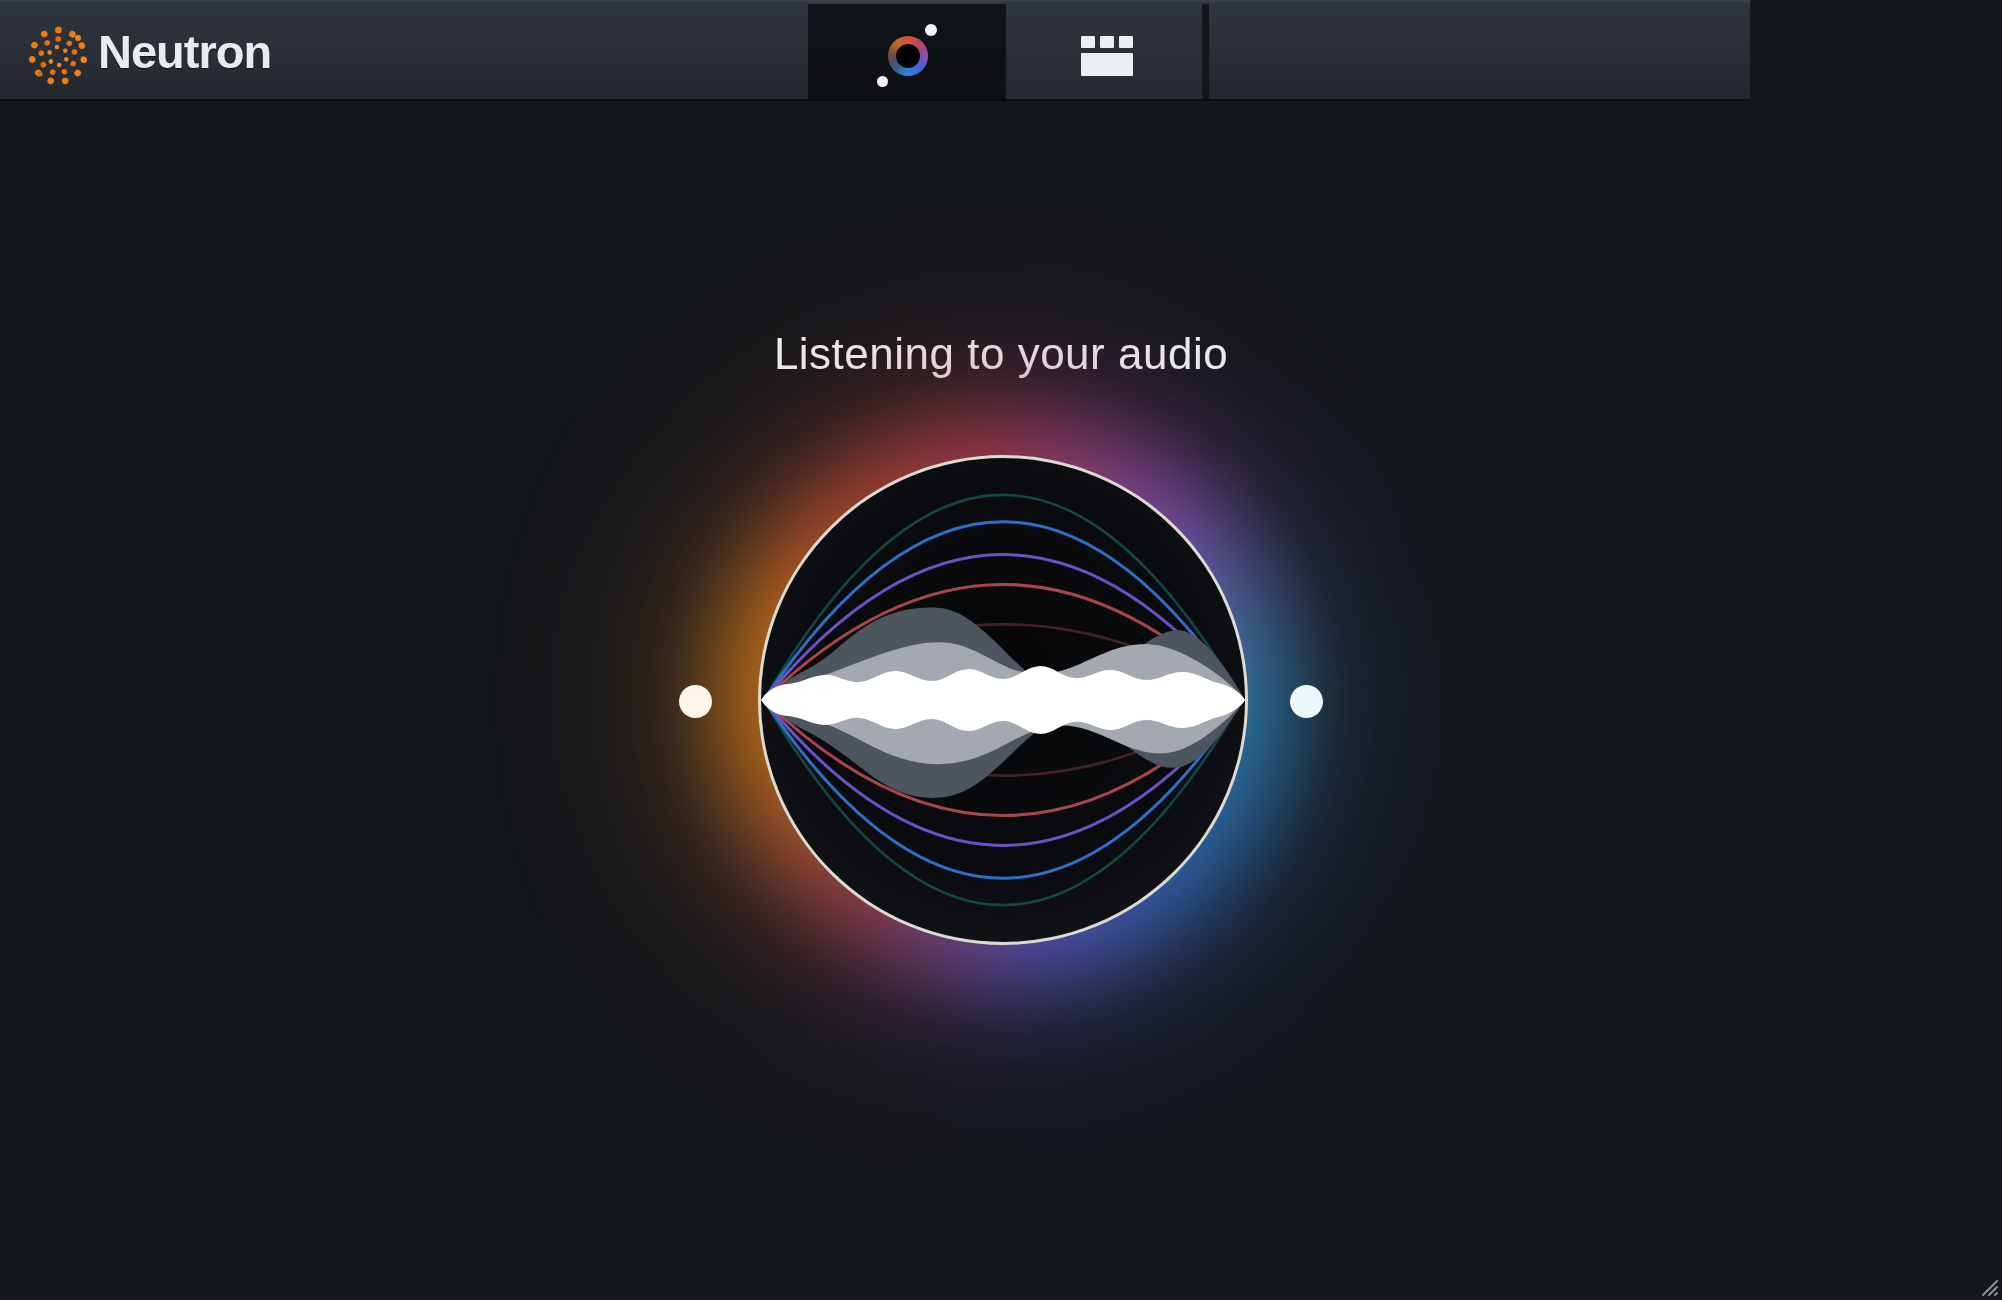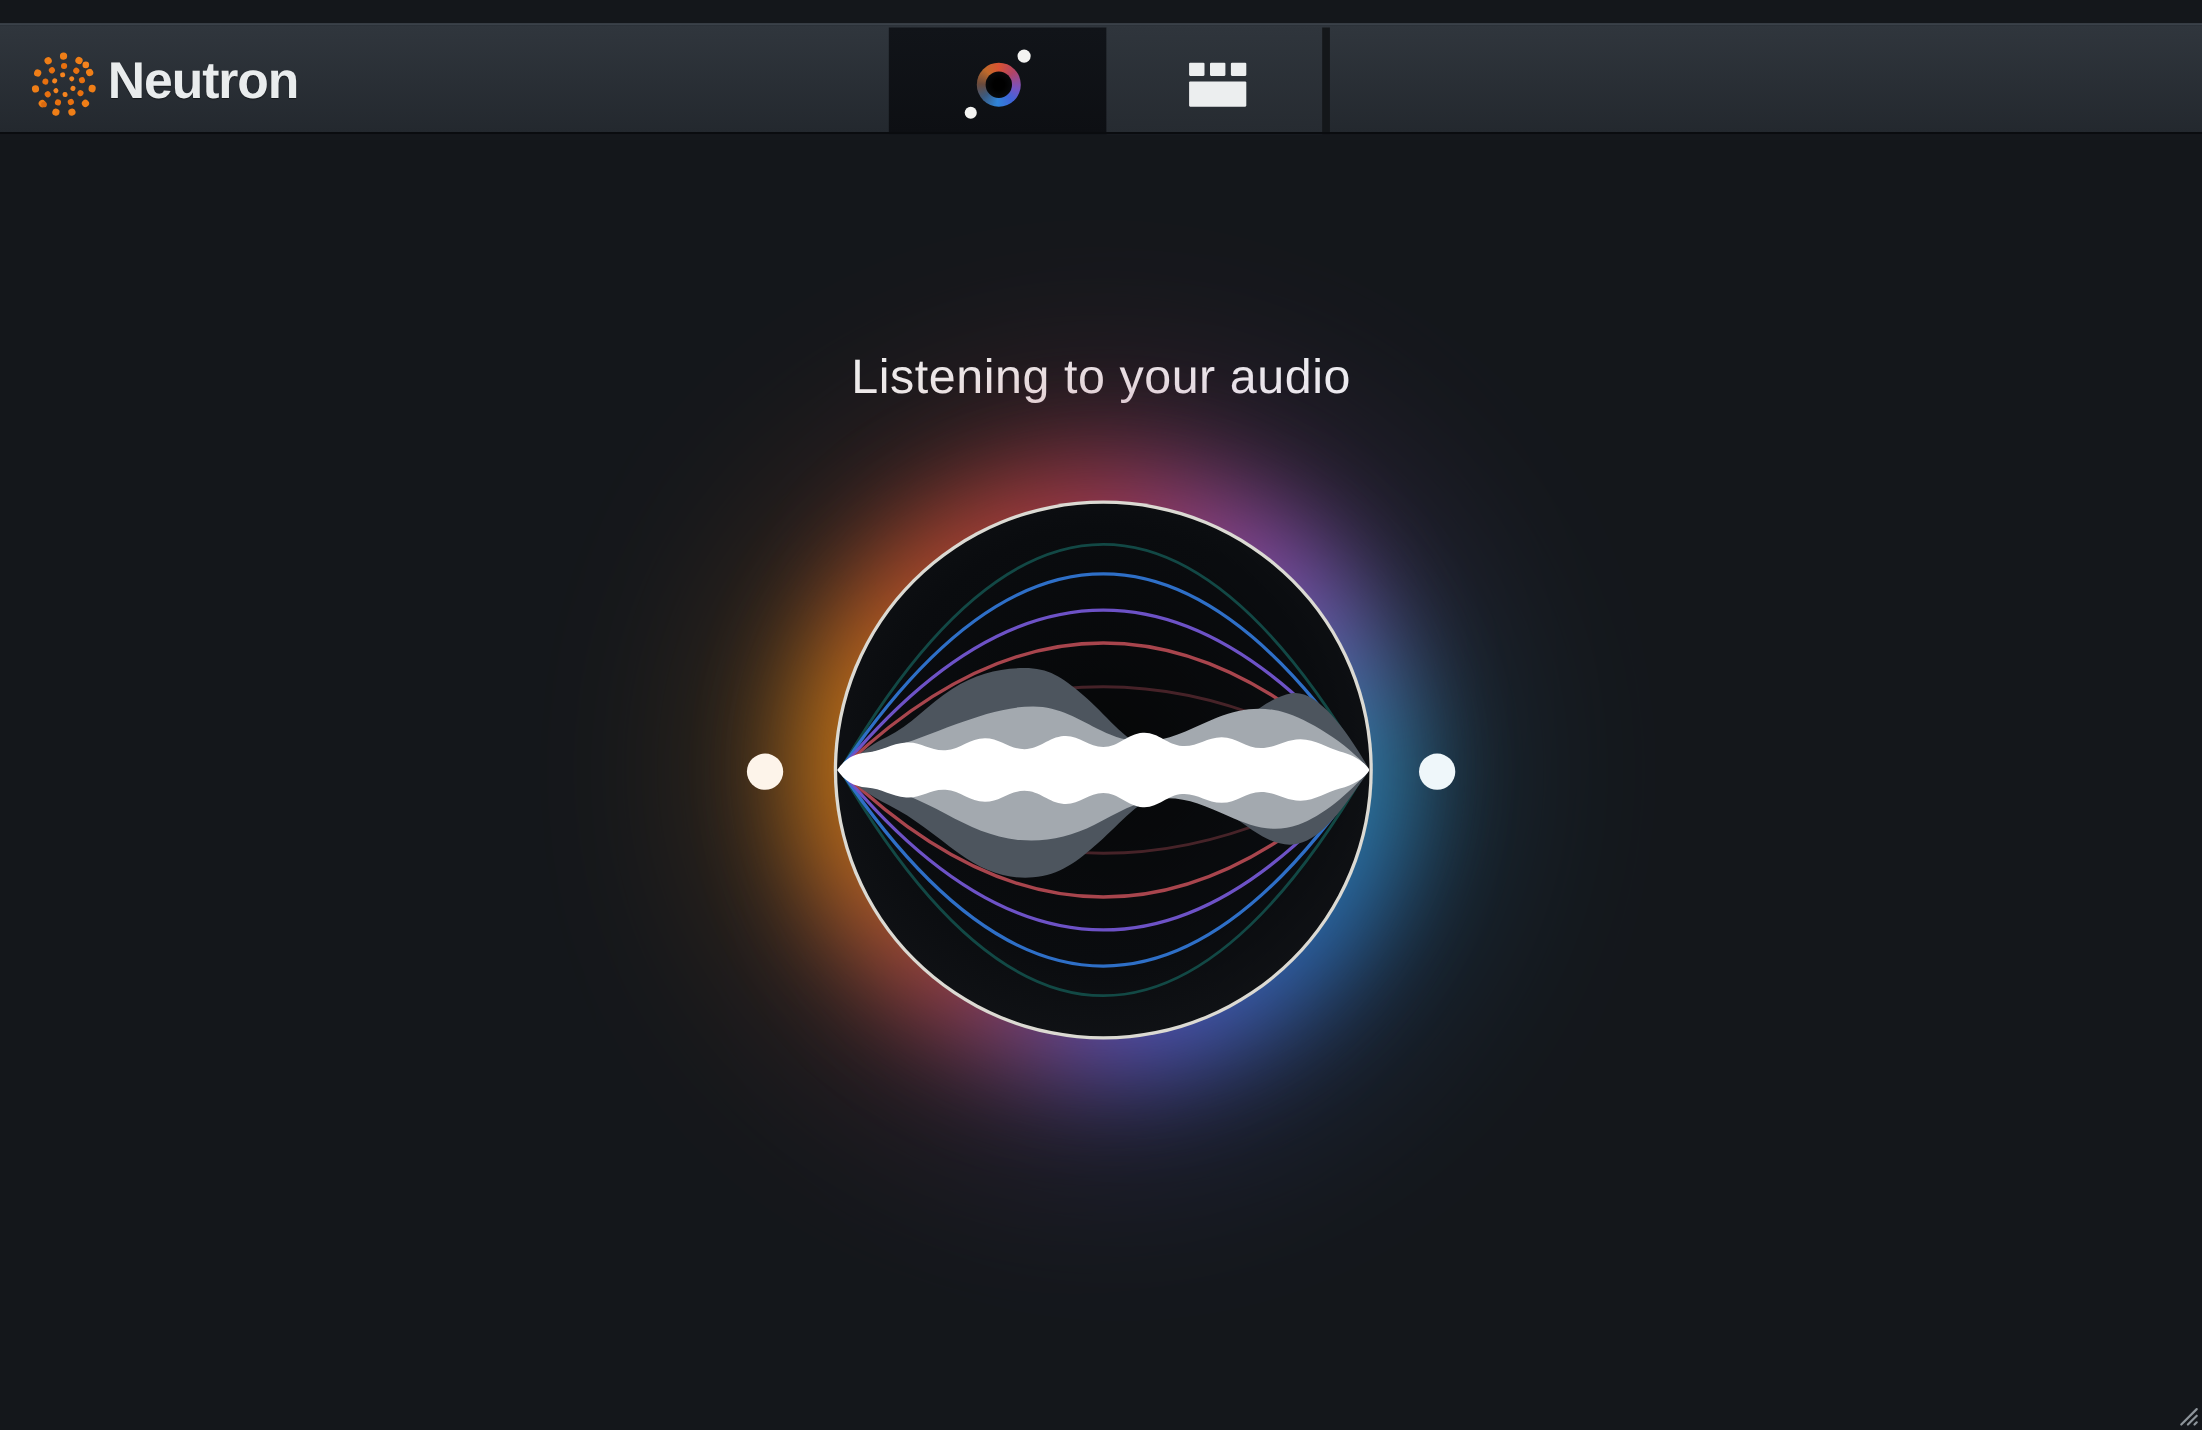--- a/index.html
+++ b/index.html
@@ -1,23 +1,23 @@
 <!DOCTYPE html>
 <html><head>
 <meta charset="utf-8">
 <style>
   html,body{margin:0;padding:0;background:#14171b;}
   #app{position:relative;width:2002px;height:1300px;overflow:hidden;
        font-family:"Liberation Sans","DejaVu Sans",sans-serif;
        background:#14171b;color:#e9ecee;}
 
   
-  .topbar{position:absolute;left:0;top:0;width:2002px;height:101px;
+  .topbar{position:absolute;left:0;top:0;width:1750px;height:101px;
           background:linear-gradient(#30363d,#23282e);
-          border-top:2px solid #3a4149;box-sizing:border-box;margin-top:21px;}
+          border-top:2px solid #3a4149;box-sizing:border-box;}
   .topbar::after{content:"";position:absolute;left:0;bottom:0;width:100%;height:2px;background:#0a0c0f;}
 
   .logo-dots{position:absolute;left:22px;top:16px;width:72px;height:72px;}
   .wordmark{position:absolute;left:98px;top:0;height:99px;display:flex;align-items:center;
             font-size:47px;font-weight:700;letter-spacing:-1px;
             color:#e9eced;text-shadow:0 1px 1px rgba(0,0,0,.5);}
 
   .preset{position:absolute;left:320px;top:20px;width:248px;height:61px;
           background:#1a1f24;border-radius:9px;display:flex;align-items:center;
           box-shadow:inset 0 0 0 1px #14181c;cursor:pointer;}
@@ -40,21 +40,21 @@
   .orb-dot.bl{left:69px;top:72px;width:11px;height:11px;}
 
   .strip-icon{position:absolute;left:75px;top:32px;width:52px;height:40px;}
   .strip-row{display:flex;gap:5px;margin-bottom:5px;}
   .strip-cell{width:14px;height:12px;background:#eceeef;border-radius:1px;}
   .strip-main{width:52px;height:23px;background:#eceeef;border-radius:1px;}
 
   .top-actions{position:absolute;right:0;top:0;height:101px;}
 
   
-  .status-title{position:absolute;left:0;top:318px;width:2002px;text-align:center;
+  .status-title{position:absolute;left:0;top:329px;width:2002px;text-align:center;
                 font-size:44px;font-weight:500;color:#f0f2f3;letter-spacing:.5px;}
 
   .glow{position:absolute;left:723px;top:420px;width:560px;height:560px;border-radius:50%;
         filter:blur(46px);opacity:.92;
         background:conic-gradient(from 0deg,
           #a8394f 0deg,#8a4fb8 42deg,#2f86ae 85deg,#2b6cb4 130deg,
           #5a53c0 175deg,#9c3a48 215deg,#c4701a 252deg,#cc7a16 285deg,
           #b5472e 320deg,#a8394f 360deg);}
   .glow.soft{left:663px;top:360px;width:680px;height:680px;filter:blur(90px);opacity:.28;}
 

